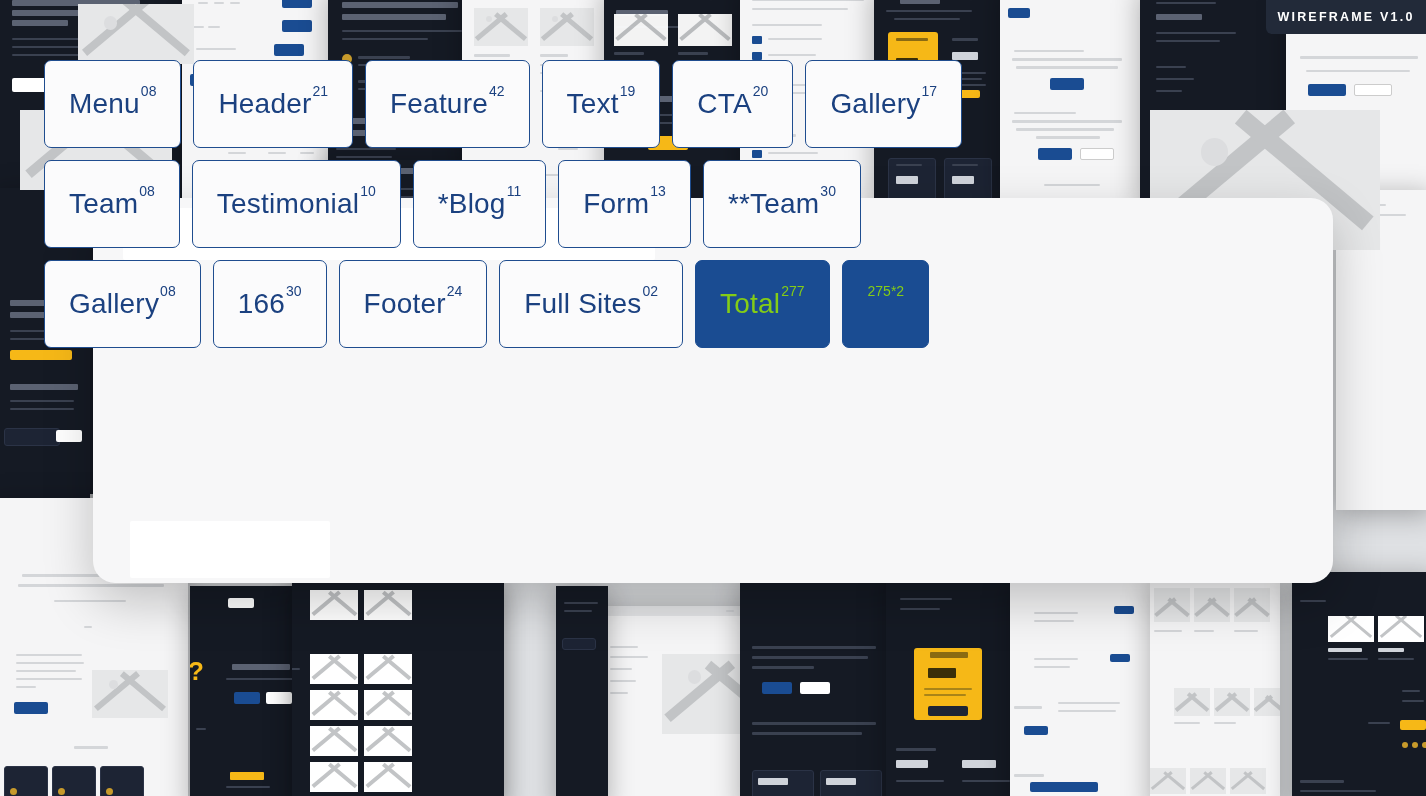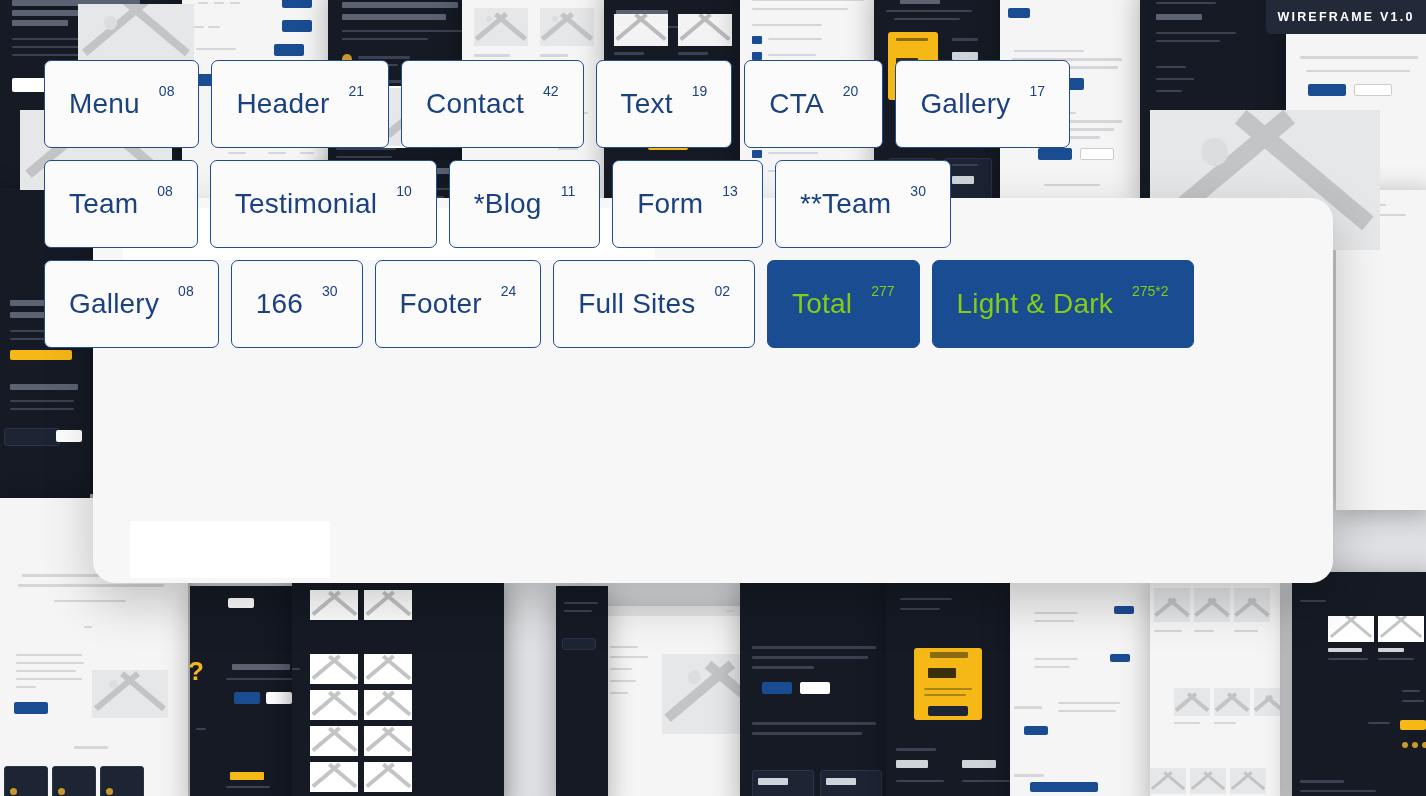--- a/index.html
+++ b/index.html
@@ -102,21 +102,21 @@
   .chip .nm {
     color:#1b4180;
     font-size:28px;
     font-weight:400;
     letter-spacing:.2px;
   }
   .chip .ct {
     color:#1b4180;
     font-size:14px;
     font-weight:400;
-    margin-left:19px;
+    margin-left:1px;
     align-self:flex-start;
     margin-top:22px;
   }
   .chip.solid { background:#1a4c92; border-color:#1a4c92; }
   .chip.solid .nm, .chip.solid .ct { color:#84cc16; }
 </style>
 </head>
 <body>
 
 <div id="bg">
@@ -529,21 +529,21 @@
     <div class="row">
       <div class="chip">
         <span class="nm">Menu</span>
         <span class="ct">08</span>
       </div>
       <div class="chip">
         <span class="nm">Header</span>
         <span class="ct">21</span>
       </div>
       <div class="chip">
-        <span class="nm">Contact</span>
+        <span class="nm">Feature</span>
         <span class="ct">42</span>
       </div>
       <div class="chip">
         <span class="nm">Text</span>
         <span class="ct">19</span>
       </div>
       <div class="chip">
         <span class="nm">CTA</span>
         <span class="ct">20</span>
       </div>
@@ -589,17 +589,16 @@
       </div>
       <div class="chip">
         <span class="nm">Full Sites</span>
         <span class="ct">02</span>
       </div>
       <div class="chip solid">
         <span class="nm">Total</span>
         <span class="ct">277</span>
       </div>
       <div class="chip solid">
-        <span class="nm">Light &amp; Dark</span>
         <span class="ct">275*2</span>
       </div>
     </div>
   </div>
 
 </body></html>

